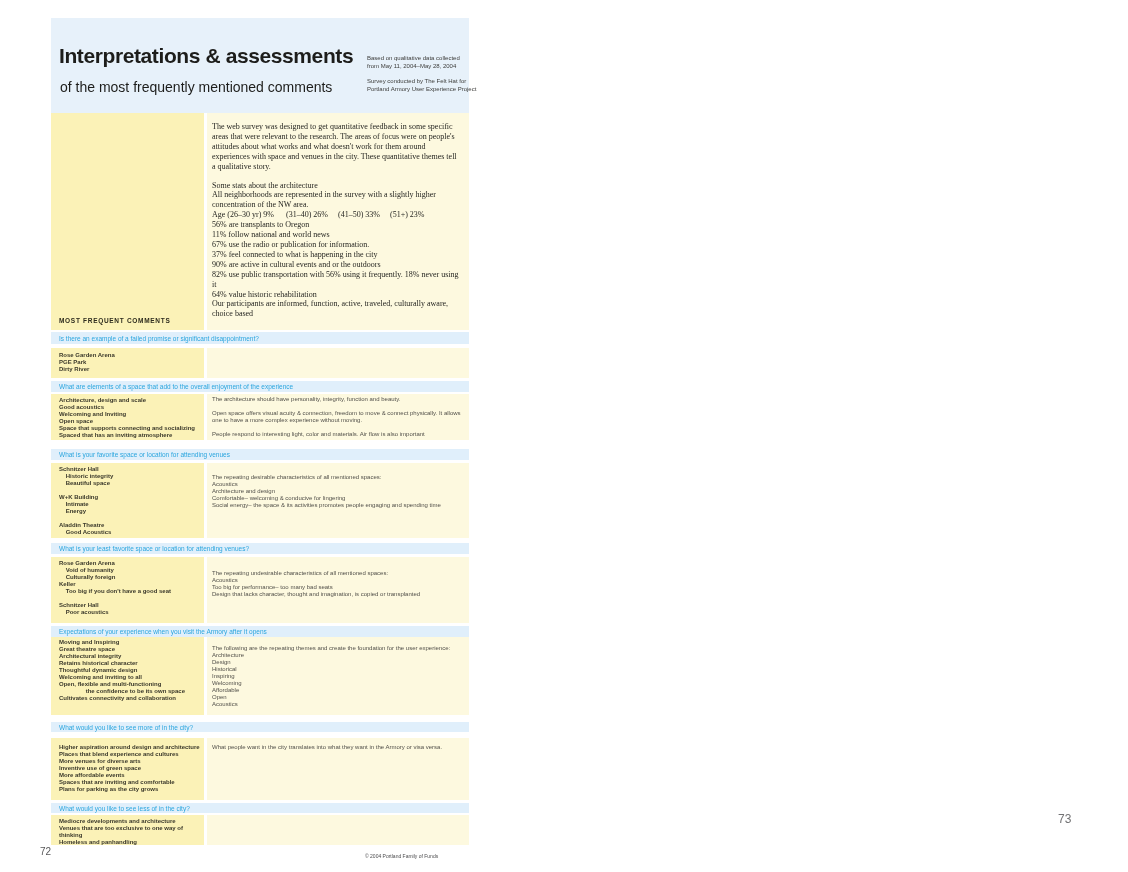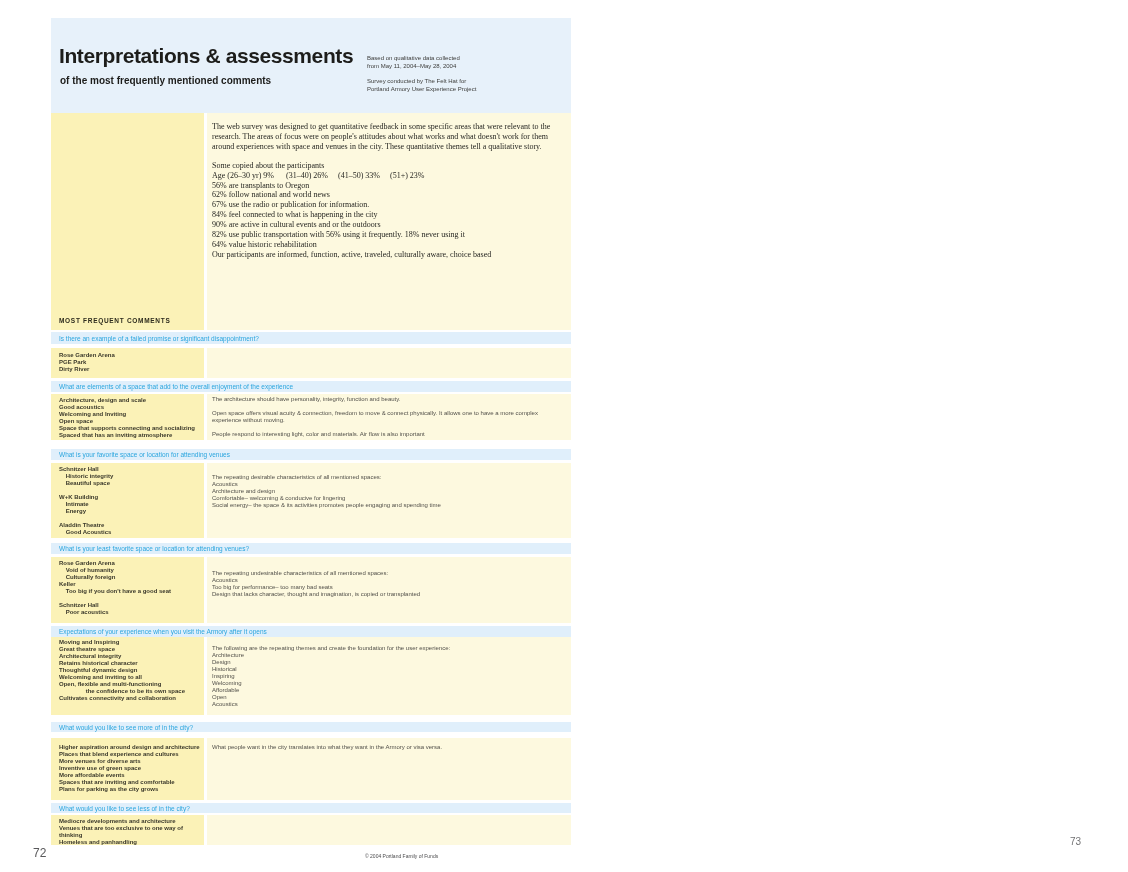--- a/index.html
+++ b/index.html
@@ -4,36 +4,36 @@
 <style>
   html, body { margin: 0; padding: 0; }
   body {
     width: 1128px; height: 872px;
     background: #ffffff;
     position: relative;
     font-family: "Liberation Sans", sans-serif;
     overflow: hidden;
     -webkit-font-smoothing: antialiased;
   }
-  .spread { position: absolute; left: 51px; top: 18px; width: 520px; }
+  .spread { position: absolute; left: 51px; top: 18px; width: 418px; }
 
   
   .doc-header {
     background: #e7f1fa;
     height: 95px;
     position: relative;
   }
   .title-block { position: absolute; left: 8px; top: 26px; }
   .doc-title {
     font-size: 21px; font-weight: 700; color: #1d1d1b;
     letter-spacing: -0.4px; line-height: 23px; margin: 0;
   }
   .doc-subtitle {
-    font-size: 10px; font-weight: 700; color: #1d1d1b;
-    line-height: 11px; margin: 8px 0 0 1px;
+    font-size: 14px; font-weight: 400; color: #1d1d1b;
+    line-height: 11px; margin: 15px 0 0 1px;
   }
   .header-notes { position: absolute; left: 316px; top: 37px; width: 140px; }
   .header-note { font-size: 6px; line-height: 7.5px; color: #3d3d3b; margin-bottom: 8px; }
   .header-note .ln { white-space: pre-wrap; }
 
   
   .intro { display: flex; margin-top: 0px; height: 217px; border-radius: 6px; }
   .intro-left {
     width: 153px; background: #fbf2b7;
     display: flex; flex-direction: column; justify-content: flex-end;
@@ -73,26 +73,26 @@
     flex: 1; background: #fdf9df;
     box-sizing: border-box; padding: 4px 8px 3px 5px;
     font-size: 6px; line-height: 7px; color: #52504a;
     overflow: hidden;
   }
   .cell-left .ln, .cell-right .ln { white-space: pre-wrap; }
   .cell-left .ln.gap, .cell-right .ln.gap { height: 7px; }
 
   
   .page-num-left {
-    position: absolute; left: 33px; top: 846px;
-    font-size: 12px; color: #58585a;
+    position: absolute; left: 40px; top: 846px;
+    font-size: 10px; color: #58585a;
   }
   .page-num-right {
-    position: absolute; left: 1058px; top: 836px;
-    font-size: 10px; color: #727274; margin-left: 12px;
+    position: absolute; left: 1058px; top: 812px;
+    font-size: 12px; color: #727274;
   }
   .footer-copyright {
     position: absolute; left: 365px; top: 853px;
     font-size: 5px; color: #4c4c4e;
   }
 </style>
 </head>
 <body>
 
 <div class="spread">
@@ -115,26 +115,27 @@
   </div>
 
   <div class="intro">
     <div class="intro-left">
       <div class="intro-label">MOST FREQUENT COMMENTS</div>
     </div>
     <div class="gutter"></div>
     <div class="intro-right">
         <div class="ln">The web survey was designed to get quantitative feedback in some specific areas that were relevant to the research. The areas of focus were on people's attitudes about what works and what doesn't work for them around experiences with space and venues in the city. These quantitative themes tell a qualitative story.</div>
         <div class="ln gap"></div>
-        <div class="ln">Some copied about the participants</div>
+        <div class="ln">Some stats about the architecture</div>
+        <div class="ln">All neighborhoods are represented in the survey with a slightly higher concentration of the NW area.</div>
         <div class="ln">Age (26–30 yr) 9%      (31–40) 26%     (41–50) 33%     (51+) 23%</div>
         <div class="ln">56% are transplants to Oregon</div>
-        <div class="ln">62% follow national and world news</div>
+        <div class="ln">11% follow national and world news</div>
         <div class="ln">67% use the radio or publication for information.</div>
-        <div class="ln">84% feel connected to what is happening in the city</div>
+        <div class="ln">37% feel connected to what is happening in the city</div>
         <div class="ln">90% are active in cultural events and or the outdoors</div>
         <div class="ln">82% use public transportation with 56% using it frequently. 18% never using it</div>
         <div class="ln">64% value historic rehabilitation</div>
         <div class="ln">Our participants are informed, function, active, traveled, culturally aware, choice based</div>
       </div>
   </div>
 
   <div class="q-band" style="margin-top:2px;height:12px;">
     <span class="q-text">Is there an example of a failed promise or significant disappointment?</span>
   </div>

